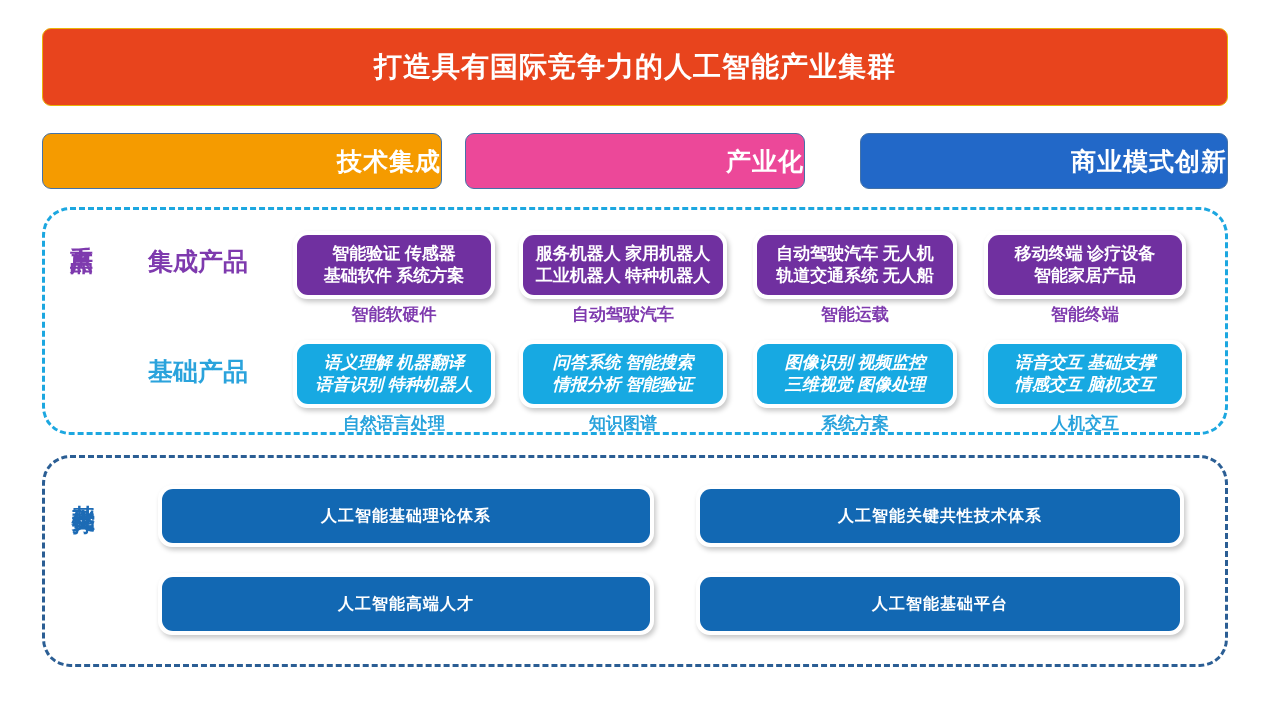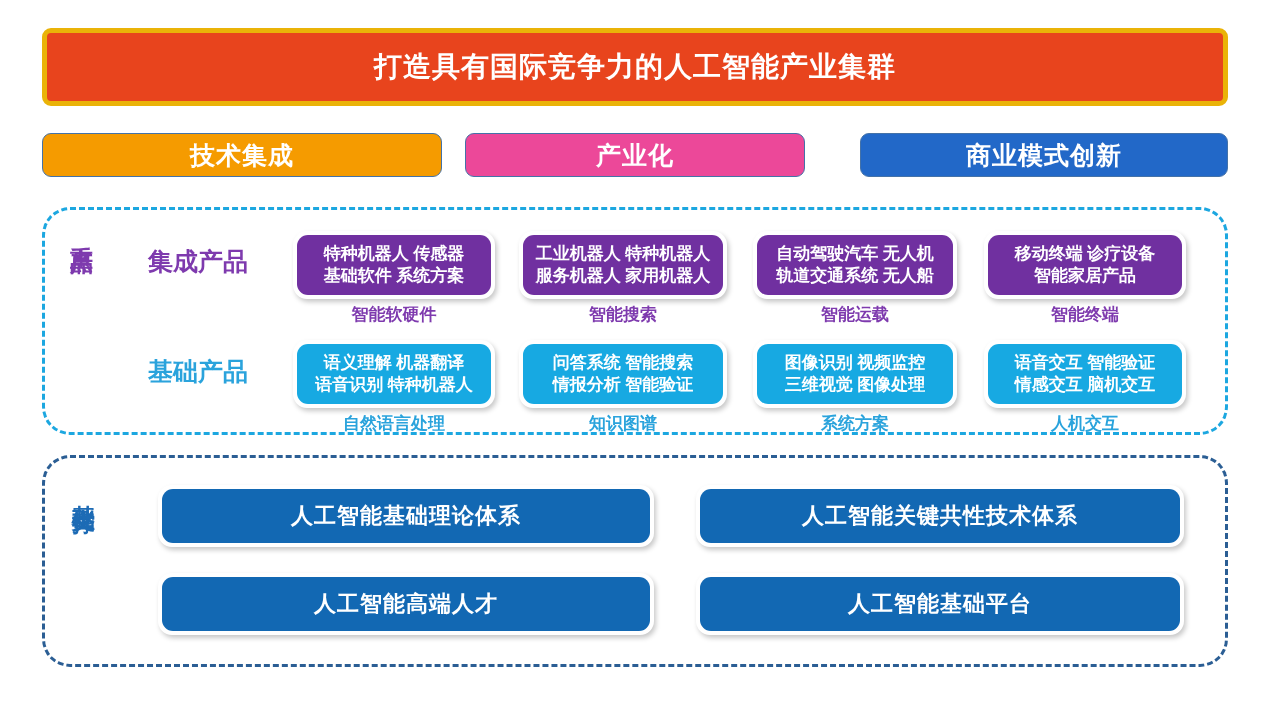--- a/index.html
+++ b/index.html
@@ -16,45 +16,45 @@
   }
 
   
   #title-bar {
     position: absolute;
     left: 42px;
     top: 28px;
     width: 1186px;
     height: 78px;
     background: #E8441D;
-    border: 5px solid #eab308;
+    border: 1px solid #eab308;
     border-radius: 9px;
     box-sizing: border-box;
     display: flex;
     align-items: center;
     justify-content: center;
   }
   #title-bar .txt {
     color: #ffffff;
     font-size: 28px;
     font-weight: bold;
     letter-spacing: 1px;
   }
 
   
   .pillar {
     position: absolute;
     top: 133px;
-    height: 44px;
+    height: 56px;
     border: 1px solid #4472A8;
     border-radius: 9px;
     box-sizing: border-box;
     display: flex;
     align-items: center;
-    justify-content: center;
+    justify-content: flex-end;
   }
   .pillar .txt {
     color: #ffffff;
     font-size: 25px;
     font-weight: bold;
     letter-spacing: 1px;
   }
   #pillar-0 { left: 42px;  width: 400px; background: #F59B00; }
   #pillar-1 { left: 465px; width: 340px; background: #ec4899; }
   #pillar-2 { left: 860px; width: 368px; background: #2268C8; }
@@ -130,21 +130,21 @@
     flex-direction: column;
     align-items: center;
     justify-content: center;
     color: #ffffff;
     font-size: 17px;
     font-weight: bold;
     line-height: 1.32;
     white-space: nowrap;
   }
   .card.purple { background: #7030A0; }
-  .card.cyan   { background: #17A9E2; }
+  .card.cyan   { background: #17A9E2; font-style: italic; }
 
   .card-label {
     position: absolute;
     font-size: 17px;
     font-weight: bold;
     text-align: center;
     white-space: nowrap;
   }
   .card-label.purple { color: #7E3AAE; }
   .card-label.cyan   { color: #2AA3DC; }
@@ -171,21 +171,21 @@
   }
   .support-box {
     width: 100%;
     height: 100%;
     background: #1268B3;
     border-radius: 11px;
     display: flex;
     align-items: center;
     justify-content: center;
     color: #ffffff;
-    font-size: 22px;
+    font-size: 16px;
     font-weight: bold;
     letter-spacing: 1px;
     white-space: nowrap;
   }
   .sup-r0 { top: 485px; height: 62px; }
   .sup-r1 { top: 573px; height: 62px; }
   .sup-c0 { left: 158px; width: 496px; }
   .sup-c1 { left: 696px; width: 488px; }
 </style>
 </head>
@@ -207,33 +207,33 @@
 
 <div id="panel-products"></div>
 
 <div class="vside" id="vside-products">重点产品</div>
 
 <div class="row-caption" id="caption-integrated">集成产品</div>
 <div class="row-caption" id="caption-basic">基础产品</div>
 
 <div class="card-wrap row-top col-0">
   <div class="card purple">
-    <div>特种机器人 传感器</div>
+    <div>智能验证 传感器</div>
     <div>基础软件 系统方案</div>
   </div>
 </div>
 <div class="card-label purple lbl-top col-0">智能软硬件</div>
 
 <div class="card-wrap row-top col-1">
   <div class="card purple">
+    <div>服务机器人 家用机器人</div>
     <div>工业机器人 特种机器人</div>
-    <div>服务机器人 家用机器人</div>
-  </div>
-</div>
-<div class="card-label purple lbl-top col-1">智能搜索</div>
+  </div>
+</div>
+<div class="card-label purple lbl-top col-1">自动驾驶汽车</div>
 
 <div class="card-wrap row-top col-2">
   <div class="card purple">
     <div>自动驾驶汽车 无人机</div>
     <div>轨道交通系统 无人船</div>
   </div>
 </div>
 <div class="card-label purple lbl-top col-2">智能运载</div>
 
 <div class="card-wrap row-top col-3">
@@ -263,21 +263,21 @@
 <div class="card-wrap row-bot col-2">
   <div class="card cyan">
     <div>图像识别 视频监控</div>
     <div>三维视觉 图像处理</div>
   </div>
 </div>
 <div class="card-label cyan lbl-bot col-2">系统方案</div>
 
 <div class="card-wrap row-bot col-3">
   <div class="card cyan">
-    <div>语音交互 智能验证</div>
+    <div>语音交互 基础支撑</div>
     <div>情感交互 脑机交互</div>
   </div>
 </div>
 <div class="card-label cyan lbl-bot col-3">人机交互</div>
 
 <div id="panel-support"></div>
 
 <div class="vside" id="vside-support">基础支撑</div>
 
 <div class="support-wrap sup-r0 sup-c0">

